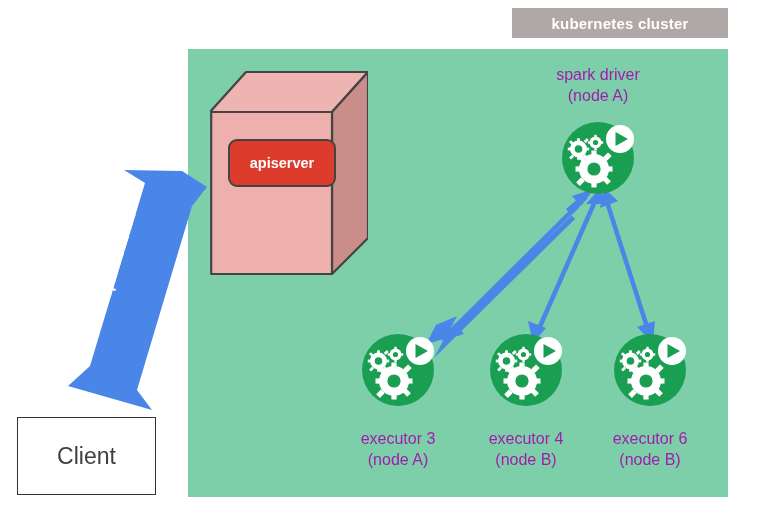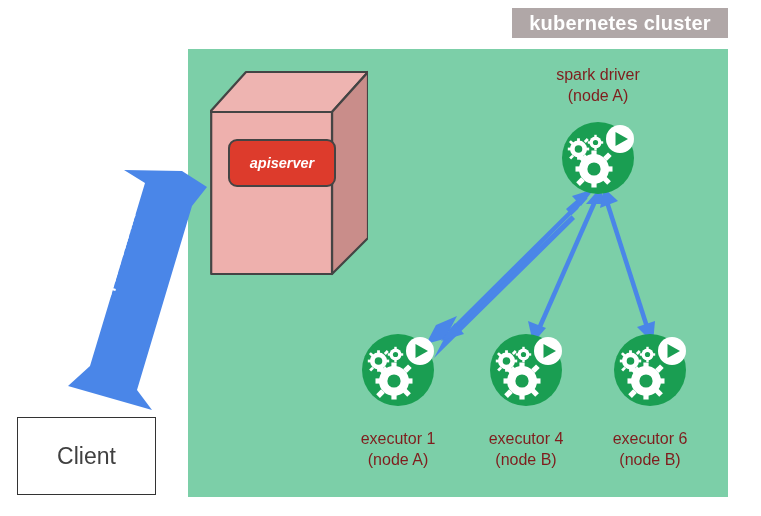--- a/index.html
+++ b/index.html
@@ -33,36 +33,35 @@
   }
 
   .cluster-label {
     position: absolute;
     left: 512px;
     top: 8px;
     width: 216px;
     height: 30px;
     background: #b0a7a7;
     color: #ffffff;
-    font-size: 20px;
+    font-size: 15px;
     font-weight: bold;
     letter-spacing: 0.2px;
     display: flex;
     align-items: center;
     justify-content: center;
   }
 
   
   .cube {
     position: absolute;
     left: 210px;
     top: 66px;
     width: 158px;
     height: 210px;
-    font-style: italic;
   }
   .cube svg { display: block; }
 
   .cube-box {
     position: absolute;
     left: 18px;
     width: 108px;
     height: 48px;
     background: #dd3b2c;
     border: 2px solid #444444;
@@ -84,21 +83,21 @@
     width: 76px;
     height: 76px;
   }
   .pod svg { display: block; overflow: visible; }
 
   .pod-label {
     position: absolute;
     width: 160px;
     text-align: center;
     font-size: 16px;
-    color: #7f1d1d;
+    color: #a21caf;
     line-height: 21px;
   }
 
   
   .client-box {
     position: absolute;
     left: 17px;
     top: 417px;
     width: 139px;
     height: 78px;
@@ -275,21 +274,21 @@
         <rect x="43.9" y="36.1" width="7" height="5.2" transform="rotate(-45 47.4 38.7)"></rect>
         <rect x="17" y="61" width="7" height="5.2" transform="rotate(-45 20.5 63.6)"></rect>
       </g>
       <g>
         <circle cx="60" cy="21" r="14" fill="#ffffff"></circle>
         <polygon points="55.5,14 68,21 55.5,28" fill="#1a9e52"></polygon>
       </g>
     </svg>
   </div>
   <div class="pod-label" style="left:318px; top:428px;">
-    <div>executor 1</div>
+    <div>executor 3</div>
     <div>(node A)</div>
   </div>
 
   <div class="pod" style="left:488px; top:330px;">
     <svg width="76" height="76" viewBox="0 0 76 76">
       <circle cx="38" cy="40" r="36" fill="#1a9e52"></circle>
       <g fill="#ffffff">
         <circle cx="35.5" cy="24.5" r="6"></circle>
         <circle cx="35.5" cy="24.5" r="2.6" fill="#1a9e52"></circle>
         <rect x="34.3" y="16.8" width="2.4" height="3.2"></rect>

